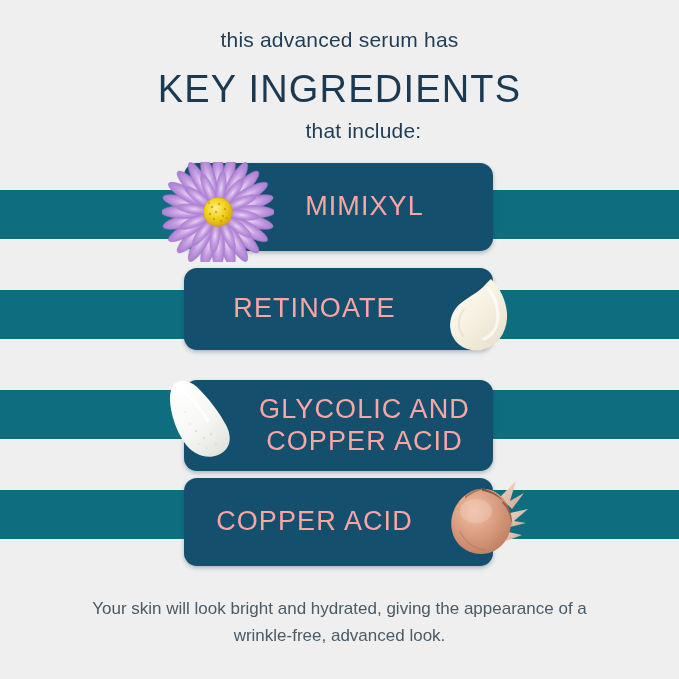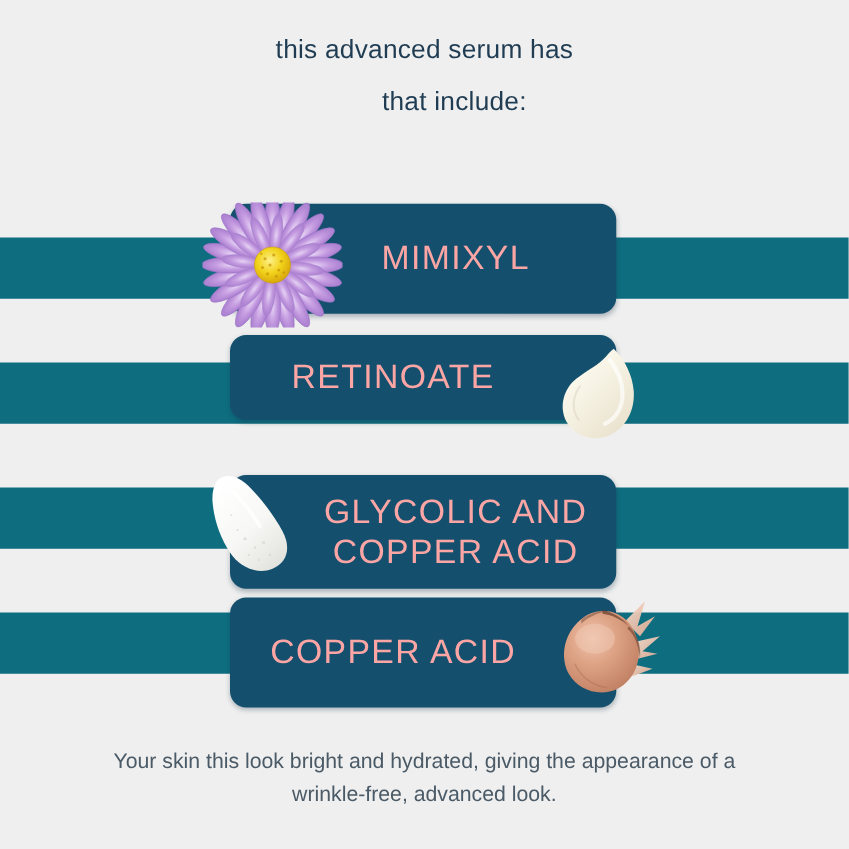--- a/index.html
+++ b/index.html
@@ -128,32 +128,33 @@
 
   <div class="stripes">
     <div class="stripe" style="top:190px;height:49px;"></div>
     <div class="stripe" style="top:290px;height:49px;"></div>
     <div class="stripe" style="top:390px;height:49px;"></div>
     <div class="stripe" style="top:490px;height:49px;"></div>
   </div>
 
   <div class="header">
     <div class="kicker">this advanced serum has</div>
+    <div class="headline">KEY INGREDIENTS</div>
     <div class="subkicker">that include:</div>
   </div>
 
   <div class="cards">
 
     <div class="card art-left" style="left:184px;top:163px;width:309px;height:88px;">
       <div class="card-label">
         <span>MIMIXYL</span>
       </div>
     </div>
 
-    <div class="card art-right" style="left:184px;top:268px;width:309px;height:68px;">
+    <div class="card art-right" style="left:184px;top:268px;width:309px;height:82px;">
       <div class="card-label">
         <span>RETINOATE</span>
       </div>
     </div>
 
     <div class="card art-left" style="left:184px;top:380px;width:309px;height:91px;">
       <div class="card-label">
         <span>GLYCOLIC AND</span>
         <span class="line2">COPPER ACID</span>
       </div>
@@ -382,17 +383,17 @@
       <path d="M42 9 C50 11 58 15 63 22 C58 17 50 13 42 12 Z" fill="#6b4130" opacity="0.75"></path>
       <path d="M63 22 C70 28 73 38 72 48 C71 38 68 29 62 24 Z" fill="#6b4130" opacity="0.6"></path>
       <path d="M25 17 C32 11 40 9 47 10 C38 11 30 15 25 20 Z" fill="#6b4130" opacity="0.45"></path>
 
       <ellipse cx="36" cy="32" rx="16" ry="12" fill="#f2cdb8" opacity="0.45"></ellipse>
       <path d="M20 52 C24 62 34 70 46 71" fill="none" stroke="#b0715a" stroke-width="1.4" opacity="0.45"></path>
     </svg>
   </div>
 
   <div class="footer">
-    <div>Your skin this look bright and hydrated, giving the appearance of a</div>
+    <div>Your skin will look bright and hydrated, giving the appearance of a</div>
     <div>wrinkle-free, advanced look.</div>
   </div>
 
 </div>
 
 </body></html>

